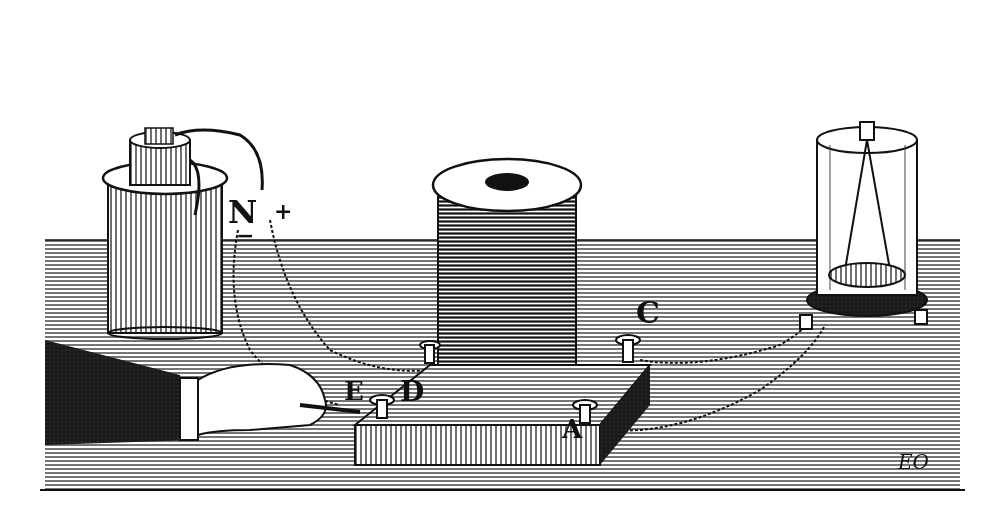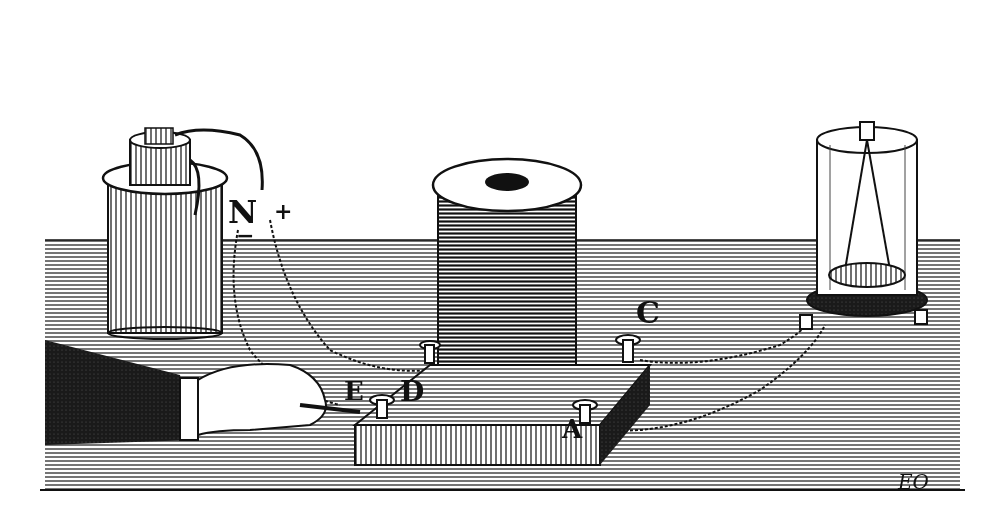--- a/index.html
+++ b/index.html
@@ -101,14 +101,14 @@
     </g>
   </svg>
 
   <div class="lbl" style="left:228px;top:196px;font-size:32px;">N</div>
   <div class="lbl" style="left:274px;top:200px;font-size:22px;">+</div>
   <div class="lbl" style="left:236px;top:224px;font-size:22px;">−</div>
   <div class="lbl" style="left:344px;top:378px;font-size:26px;">E</div>
   <div class="lbl" style="left:400px;top:378px;font-size:28px;">D</div>
   <div class="lbl" style="left:636px;top:298px;font-size:30px;">C</div>
   <div class="lbl" style="left:562px;top:416px;font-size:26px;">A</div>
-  <div class="lbl" style="left:898px;top:472px;font-size:20px;font-style:italic;font-weight:normal;">EO</div>
+  <div class="lbl" style="left:898px;top:452px;font-size:20px;font-style:italic;font-weight:normal;">EO</div>
 </div>
 
 </body></html>

